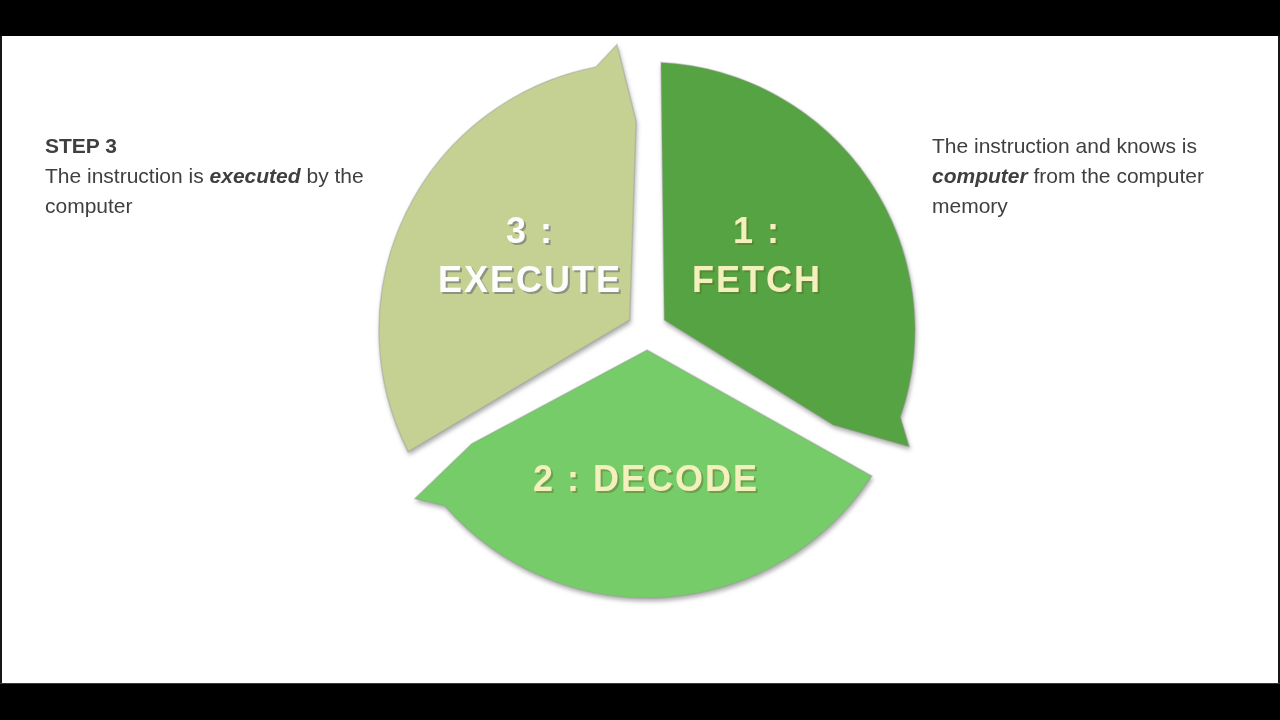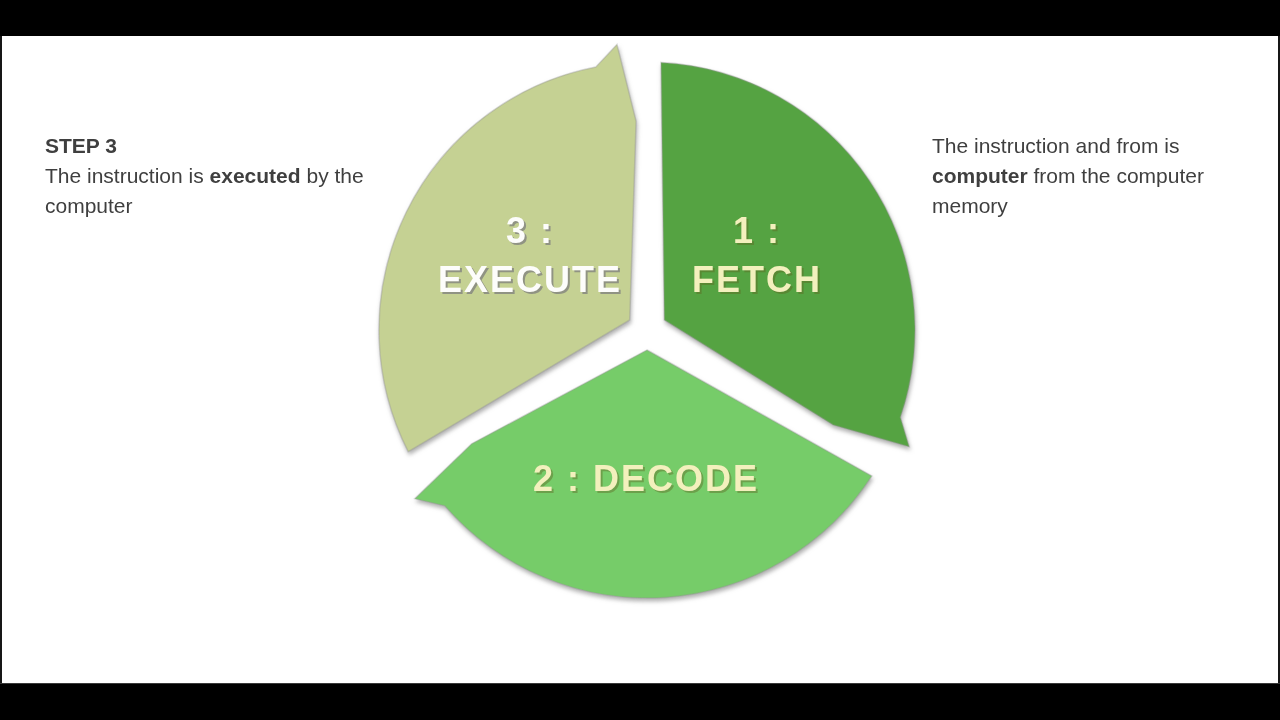--- a/index.html
+++ b/index.html
@@ -28,21 +28,21 @@
   }
   .lbl-cream { text-shadow: 2px 2px 0 rgba(95,95,30,0.40); }
   .lbl-white { text-shadow: 2px 2px 0 rgba(125,125,125,0.75); }
   .step {
     position: absolute; color: #3f3f3f; font-size: 21px; line-height: 30px;
   }
   .step h3 {
     margin: 0; font-size: 21px; line-height: 30px; font-weight: bold; color: #3f3f3f;
   }
   .step p { margin: 0; }
-  .step b { font-weight: bold; }
+  .step b { font-weight: bold; font-style: italic; }
   .step-3 { left: 13px;  top: 95px;  width: 322px; margin-left: 30px; }
   .step-1 { left: 930px; top: 95px;  width: 310px; }
   .step-2 { left: 820px; top: 513px; width: 365px; }
 </style>
 </head>
 <body>
 
 <div class="stage">
 
   <div class="bar top"></div>
@@ -60,21 +60,21 @@
       <text class="slice-label lbl-cream" x="755" y="243" fill="#f3f0bd">1 :</text>
       <text class="slice-label lbl-cream" x="755" y="292" fill="#f3f0bd">FETCH</text>
 
       <text class="slice-label lbl-cream" x="644" y="491" fill="#f3f0bd">2 : DECODE</text>
 
       <text class="slice-label lbl-white" x="528" y="243" fill="#fdfdfb">3 :</text>
       <text class="slice-label lbl-white" x="528" y="292" fill="#fdfdfb">EXECUTE</text>
     </svg>
 
     <div class="step step-1">
-      <p><span>The instruction and from is </span><b>computer</b><span> from the computer memory</span></p>
+      <p><span>The instruction and knows is </span><b>computer</b><span> from the computer memory</span></p>
     </div>
 
 
     <div class="step step-3">
       <h3>STEP 3</h3>
       <p><span>The instruction is </span><b>executed</b><span> by the computer</span></p>
     </div>
 
   </div>
 

